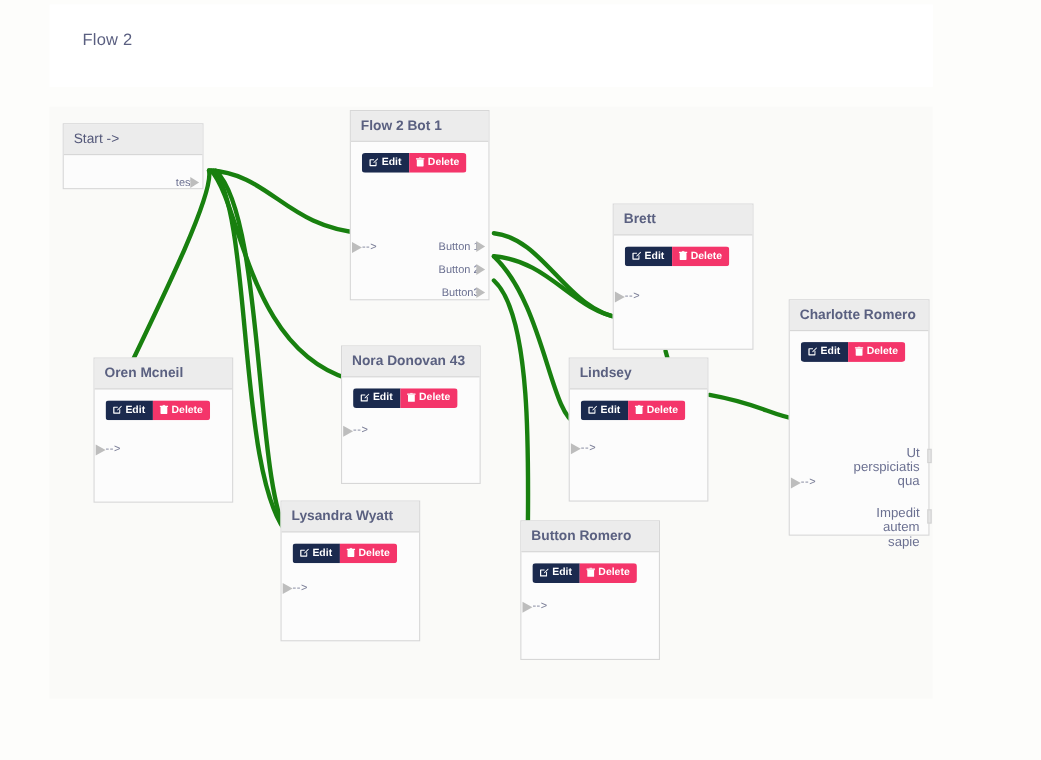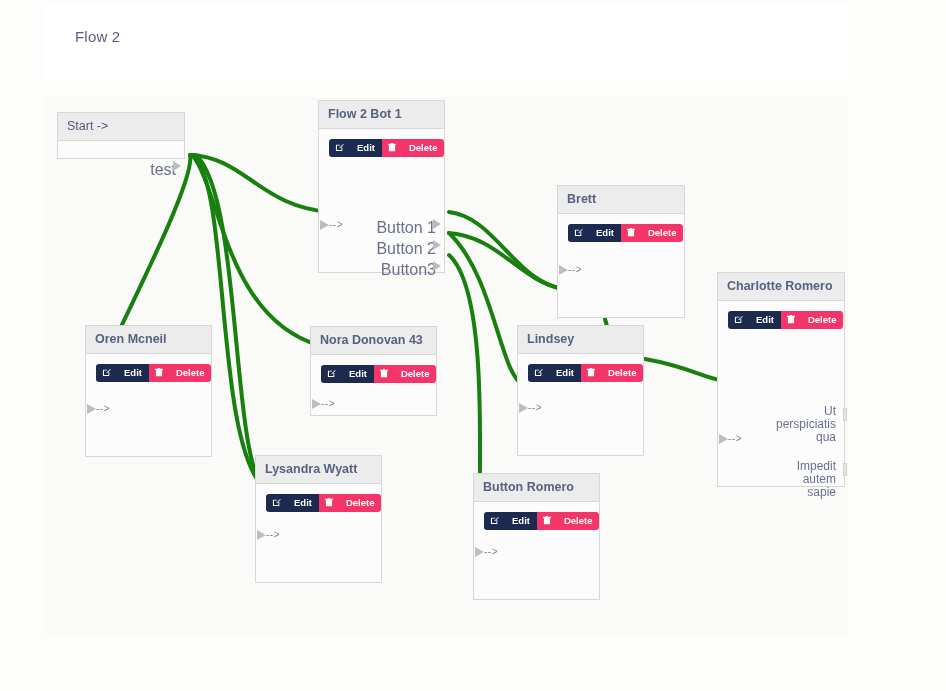--- a/index.html
+++ b/index.html
@@ -90,21 +90,21 @@
     display: flex;
     align-items: stretch;
     margin: 2px 0 0 2px;
     width: max-content;
     border-radius: 3px;
     overflow: hidden;
   }
   .btn {
     display: flex;
     align-items: center;
-    gap: 13px;
+    gap: 3px;
     font-size: 9.5px;
     font-weight: bold;
     padding: 4px 7px 4px 6px;
     color: #ffffff;
     font-family: "Liberation Sans", sans-serif;
     line-height: 1;
     cursor: pointer;
     white-space: nowrap;
   }
   .btn-edit { background: #1b2a4e; }
@@ -125,21 +125,21 @@
     position: absolute;
     left: -9px;
     width: 0; height: 0;
     border-top: 5px solid transparent;
     border-bottom: 5px solid transparent;
     border-left: 9px solid #bdbdbd;
   }
   .port-out {
     position: absolute;
     right: 8px;
-    font-size: 16px;
+    font-size: 10px;
     color: #6b7091;
     text-align: right;
     font-family: "Liberation Sans", sans-serif;
   }
   .port-stub {
     position: absolute;
     right: -5px;
     width: 0; height: 0;
     border-top: 5px solid transparent;
     border-bottom: 5px solid transparent;
@@ -181,21 +181,21 @@
         <path d="M 149,58 C 185,95 170,340 218,390" fill="none" stroke="#18800f" stroke-width="4" stroke-linecap="round"></path>
         <path d="M 151,58 C 196,100 186,350 218,392" fill="none" stroke="#18800f" stroke-width="4" stroke-linecap="round"></path>
         <path d="M 404,115 C 450,120 470,185 519,192" fill="none" stroke="#18800f" stroke-width="4" stroke-linecap="round"></path>
         <path d="M 404,136 C 455,140 475,185 519,192" fill="none" stroke="#18800f" stroke-width="4" stroke-linecap="round"></path>
         <path d="M 404,136 C 450,180 455,280 479,288" fill="none" stroke="#18800f" stroke-width="4" stroke-linecap="round"></path>
         <path d="M 404,158 C 450,200 430,420 435,482" fill="none" stroke="#18800f" stroke-width="4" stroke-linecap="round"></path>
         <path d="M 560,222 C 566,240 560,250 556,258" fill="none" stroke="#18800f" stroke-width="4" stroke-linecap="round"></path>
         <path d="M 600,262 C 645,270 655,280 679,284" fill="none" stroke="#18800f" stroke-width="4" stroke-linecap="round"></path>
       </svg>
     <div id="nodes-layer">
-        <div class="node" style="left: 12px; top: 15px; width: 128px; height: 47px;">
+        <div class="node" style="left: 12px; top: 15px; width: 128px; height: 60px;">
           <div class="node-header plain">Start -&gt;</div>
           <div class="node-body" style="height: calc(100% - 27px);">
             <div class="port-out" style="top: 20px;"><span>test</span><span class="port-stub"></span></div>
           </div>
         </div>
         <div class="node" style="left: 273px; top: 3px; width: 127px; height: 173px;">
           <div class="node-header">Flow 2 Bot 1</div>
           <div class="node-body" style="height: calc(100% - 27px);">
             <div class="btn-row">
               <div class="btn btn-edit">
@@ -302,21 +302,21 @@
                 </svg>
                 <span>Delete</span>
               </div>
             </div>
             <div class="port-in" style="left: 10px; top: 49px;">
               <span class="port-arrow-left"></span>
               <span>--&gt;</span>
             </div>
           </div>
         </div>
-        <div class="node" style="left: 265px; top: 229px; width: 127px; height: 90px;">
+        <div class="node" style="left: 265px; top: 217px; width: 127px; height: 126px;">
           <div class="node-header">Nora Donovan 43</div>
           <div class="node-body" style="height: calc(100% - 27px);">
             <div class="btn-row">
               <div class="btn btn-edit">
                 <svg width="9" height="9" viewBox="0 0 16 16">
                   <path d="M2 3h7v1.6H3.6v7.8h7.8V7H13v6.4a1 1 0 0 1-1 1H2.6a1 1 0 0 1-1-1V4a1 1 0 0 1 1-1z" fill="#fff"></path>
                   <path d="M14.6 1.6l1 1-6.3 6.3-1.5.4.4-1.5z" fill="#fff"></path>
                 </svg>
                 <span>Edit</span>
               </div>

